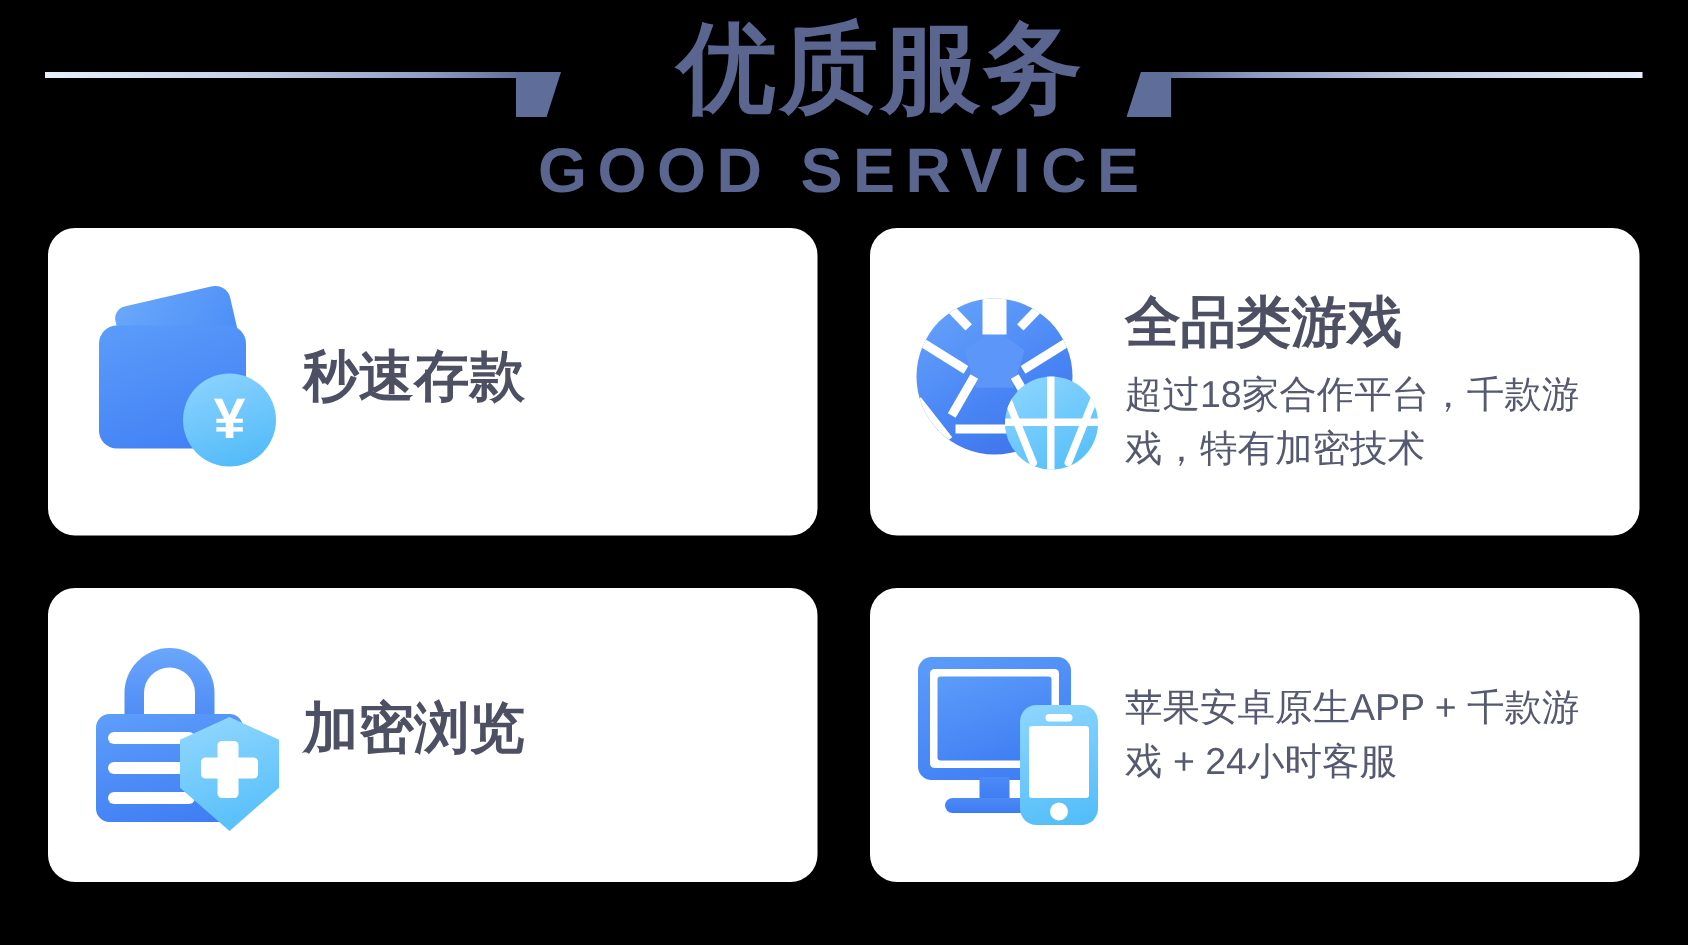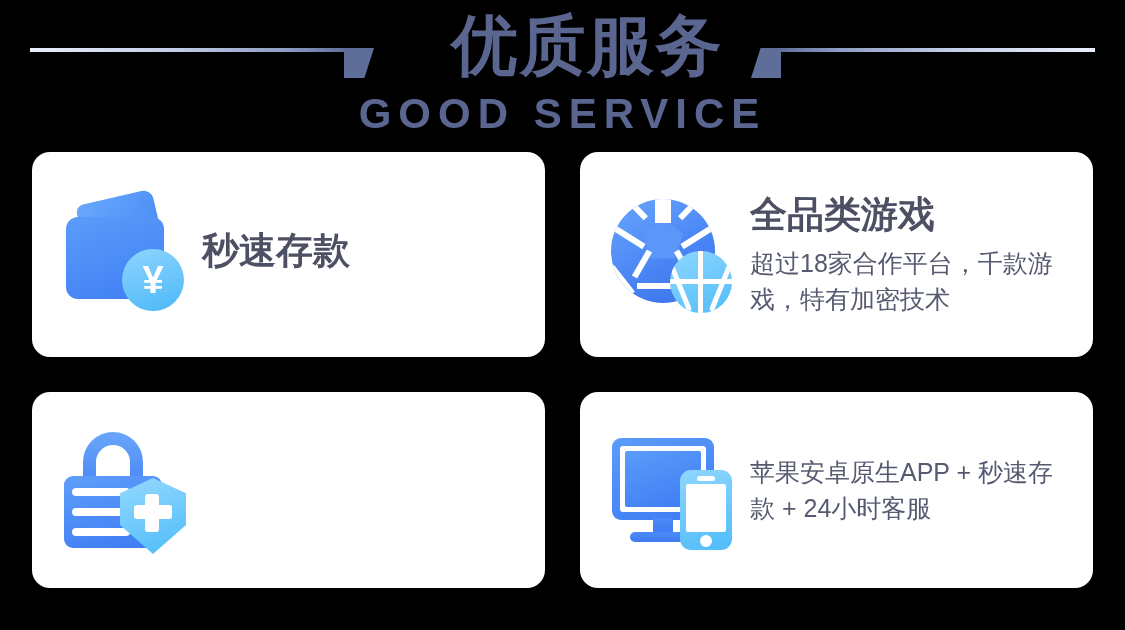--- a/index.html
+++ b/index.html
@@ -352,33 +352,34 @@
       <div class="lock-shackle-hole"></div>
       <div class="lock-body"></div>
       <div class="lock-slot s1"></div>
       <div class="lock-slot s2"></div>
       <div class="lock-slot s3"></div>
       <div class="shield"></div>
       <div class="shield-cross-v"></div>
       <div class="shield-cross-h"></div>
     </div>
     <div class="card-text">
+      <div class="card-title">加密浏览</div>
     </div>
   </div>
 
   <div class="card">
     <div class="card-icon">
       <div class="mon-frame"></div>
       <div class="mon-inner"></div>
       <div class="mon-screen"></div>
       <div class="mon-neck"></div>
       <div class="mon-base"></div>
       <div class="phone"></div>
       <div class="phone-screen"></div>
       <div class="phone-speaker"></div>
       <div class="phone-home"></div>
     </div>
     <div class="card-text">
-      <div class="card-desc">苹果安卓原生APP + 秒速存款 + 24小时客服</div>
+      <div class="card-desc">苹果安卓原生APP + 千款游戏 + 24小时客服</div>
     </div>
   </div>
 
 </div>
 
 </body></html>

